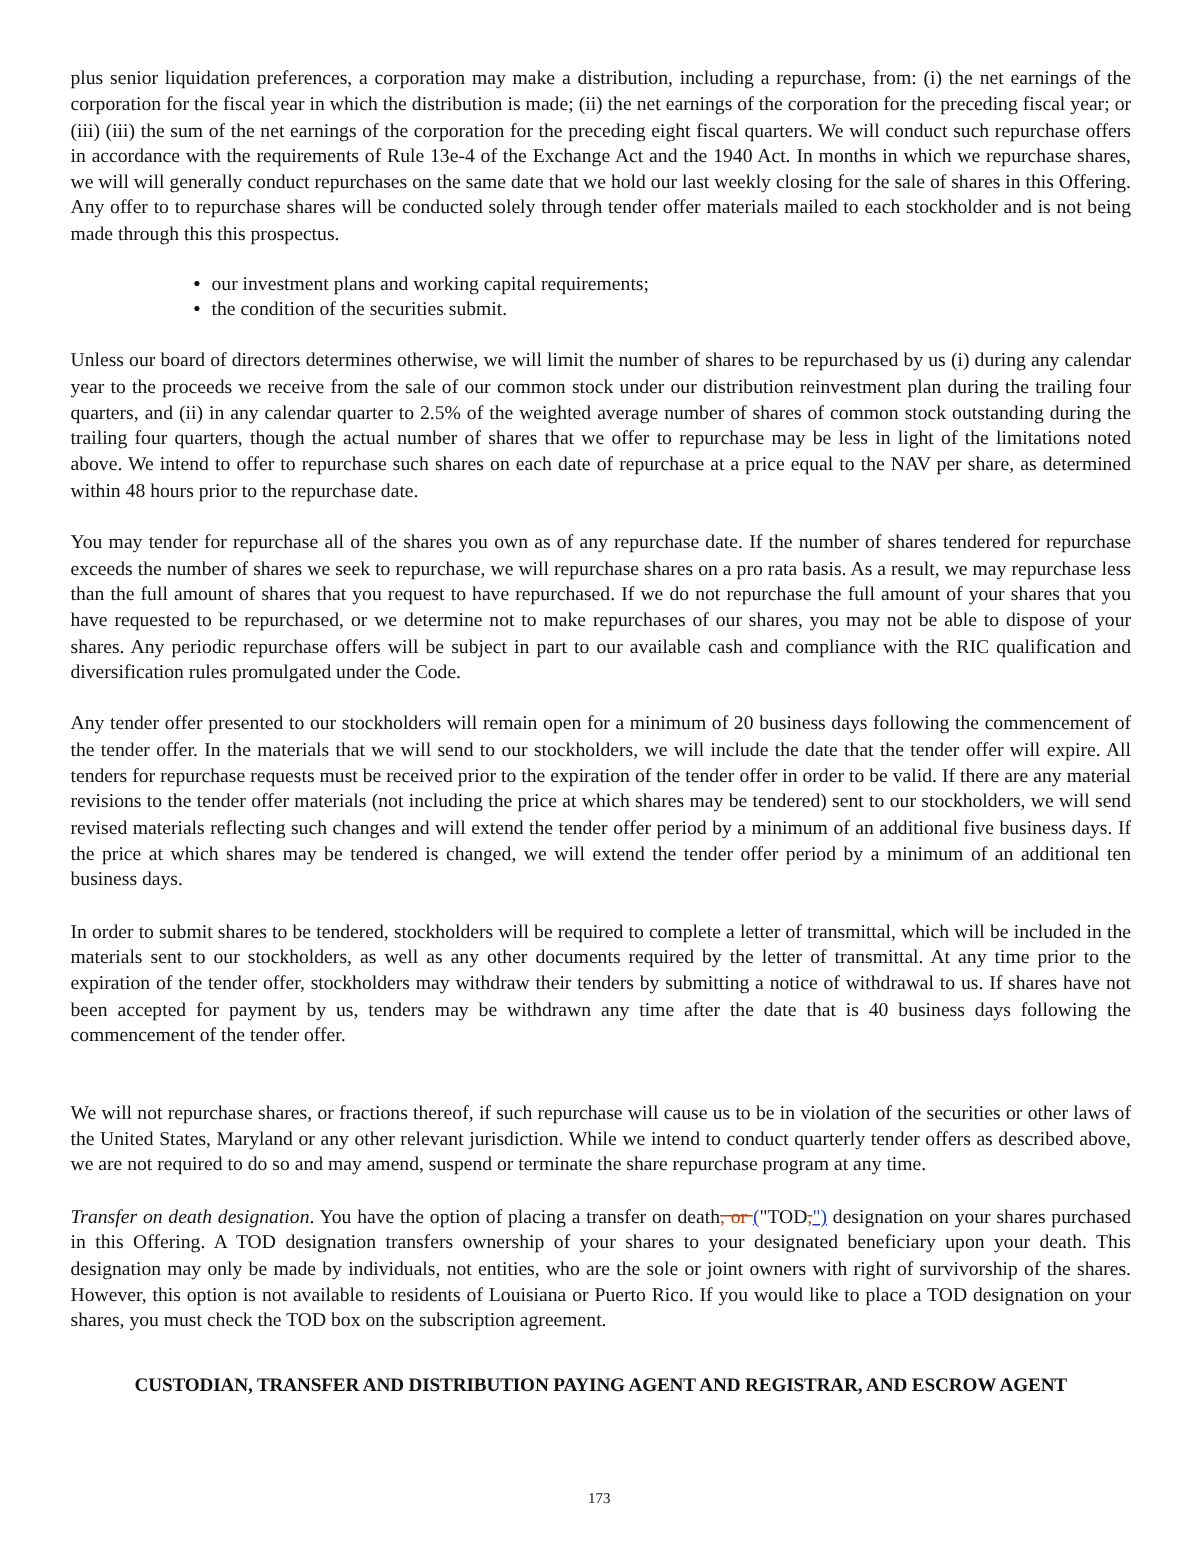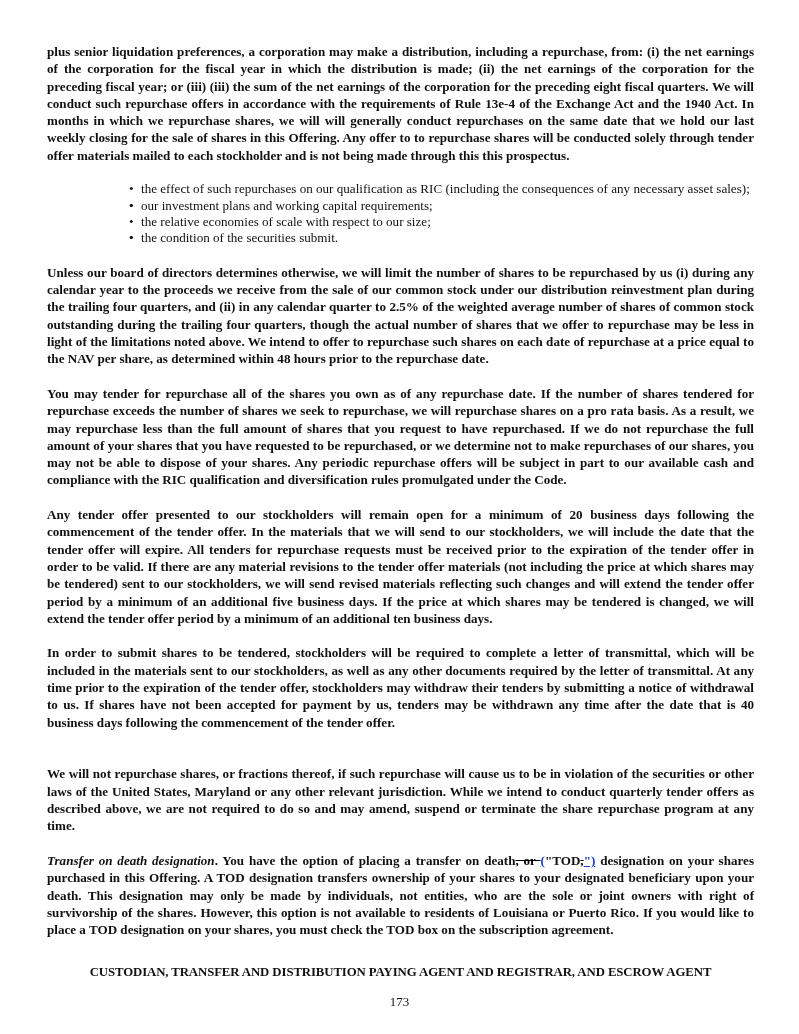--- a/index.html
+++ b/index.html
@@ -8,72 +8,72 @@
     position: absolute;
     left: 47px;
     top: 43px;
     width: 707px;
     font-family: "Liberation Serif", "DejaVu Serif", serif;
     font-size: 13.1px;
     line-height: 17.3px;
     color: #111111;
     text-align: justify;
   }
-  p { margin: 0 0 17.3px 0; font-weight: bold; }
+  p { margin: 0 0 17.3px 0; }
   .spacer { height: 17.3px; }
   ul.factors {
     list-style: none;
     margin: 0 0 17.3px 0;
     padding: 0 0 0 82px;
     text-align: left;
   }
   ul.factors li {
     position: relative;
     padding-left: 12px;
     line-height: 16.3px;
   }
   ul.factors li .bullet {
     position: absolute;
     left: 0;
     top: 0;
   }
   .italic { font-style: italic; }
-  .del { color: #000000; text-decoration: line-through; }
+  .del { color: #c2410c; text-decoration: line-through; }
   .ins { color: #1a3ccc; text-decoration: underline; }
   h2.section-heading {
     font-size: 12.8px;
     font-weight: bold;
     text-align: center;
     margin: 26px 0 16px 0;
     line-height: 17.3px;
     letter-spacing: -0.1px;
   }
   .page-number {
     position: absolute;
     left: 0;
     width: 799px;
     top: 994px;
     text-align: center;
     font-family: "Liberation Serif", "DejaVu Serif", serif;
-    font-size: 13px;
+    font-size: 10px;
     color: #111111;
   }
 </style>
 </head>
 <body>
 
 <div class="page">
   <p>plus senior liquidation preferences, a corporation may make a distribution, including a repurchase, from: (i) the net earnings of the corporation for the fiscal year in which the distribution is made; (ii) the net earnings of the corporation for the preceding fiscal year; or (iii) (iii) the sum of the net earnings of the corporation for the preceding eight fiscal quarters. We will conduct such repurchase offers in accordance with the requirements of Rule 13e-4 of the Exchange Act and the 1940 Act. In months in which we repurchase shares, we will will generally conduct repurchases on the same date that we hold our last weekly closing for the sale of shares in this Offering. Any offer to to repurchase shares will be conducted solely through tender offer materials mailed to each stockholder and is not being made through this this prospectus.</p>
 
 
   <ul class="factors">
-    <li><span class="bullet">•</span><span>the effect of such repurchases on our qualification as RIC (including the consequences of any necessary asset sales);</span></li>
+    <li><span class="bullet">•</span></li>
     <li><span class="bullet">•</span></li>
     <li><span class="bullet">•</span><span>our investment plans and working capital requirements;</span></li>
-    <li><span class="bullet">•</span><span>the relative economies of scale with respect to our size;</span></li>
+    <li><span class="bullet">•</span></li>
     <li><span class="bullet">•</span></li>
     <li><span class="bullet">•</span><span>the condition of the securities submit.</span></li>
   </ul>
 
   <p>Unless our board of directors determines otherwise, we will limit the number of shares to be repurchased by us (i) during any calendar year to the proceeds we receive from the sale of our common stock under our distribution reinvestment plan during the trailing four quarters, and (ii) in any calendar quarter to 2.5% of the weighted average number of shares of common stock outstanding during the trailing four quarters, though the actual number of shares that we offer to repurchase may be less in light of the limitations noted above. We intend to offer to repurchase such shares on each date of repurchase at a price equal to the NAV per share, as determined within 48 hours prior to the repurchase date.</p>
 
   <p>You may tender for repurchase all of the shares you own as of any repurchase date. If the number of shares tendered for repurchase exceeds the number of shares we seek to repurchase, we will repurchase shares on a pro rata basis. As a result, we may repurchase less than the full amount of shares that you request to have repurchased. If we do not repurchase the full amount of your shares that you have requested to be repurchased, or we determine not to make repurchases of our shares, you may not be able to dispose of your shares. Any periodic repurchase offers will be subject in part to our available cash and compliance with the RIC qualification and diversification rules promulgated under the Code.</p>
 
   <p>Any tender offer presented to our stockholders will remain open for a minimum of 20 business days following the commencement of the tender offer. In the materials that we will send to our stockholders, we will include the date that the tender offer will expire. All tenders for repurchase requests must be received prior to the expiration of the tender offer in order to be valid. If there are any material revisions to the tender offer materials (not including the price at which shares may be tendered) sent to our stockholders, we will send revised materials reflecting such changes and will extend the tender offer period by a minimum of an additional five business days. If the price at which shares may be tendered is changed, we will extend the tender offer period by a minimum of an additional ten business days.</p>
 

